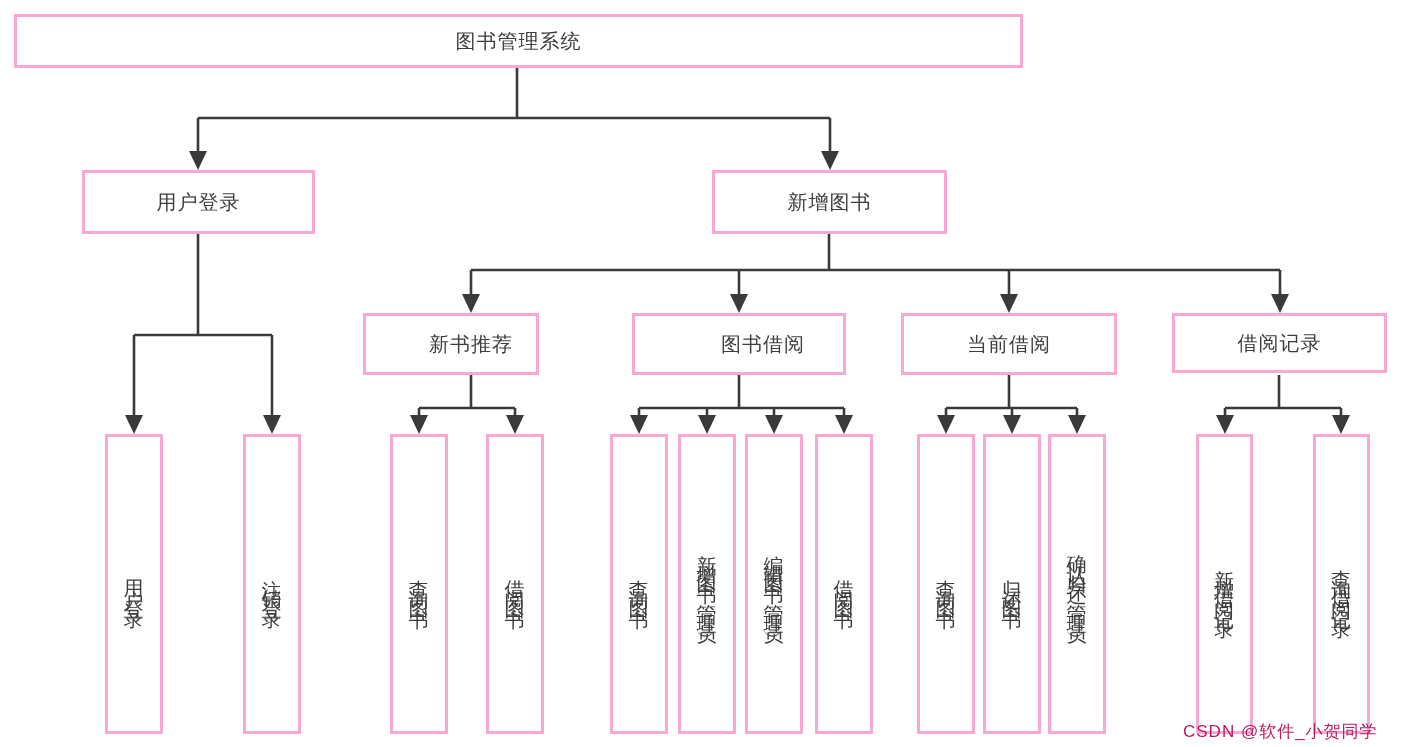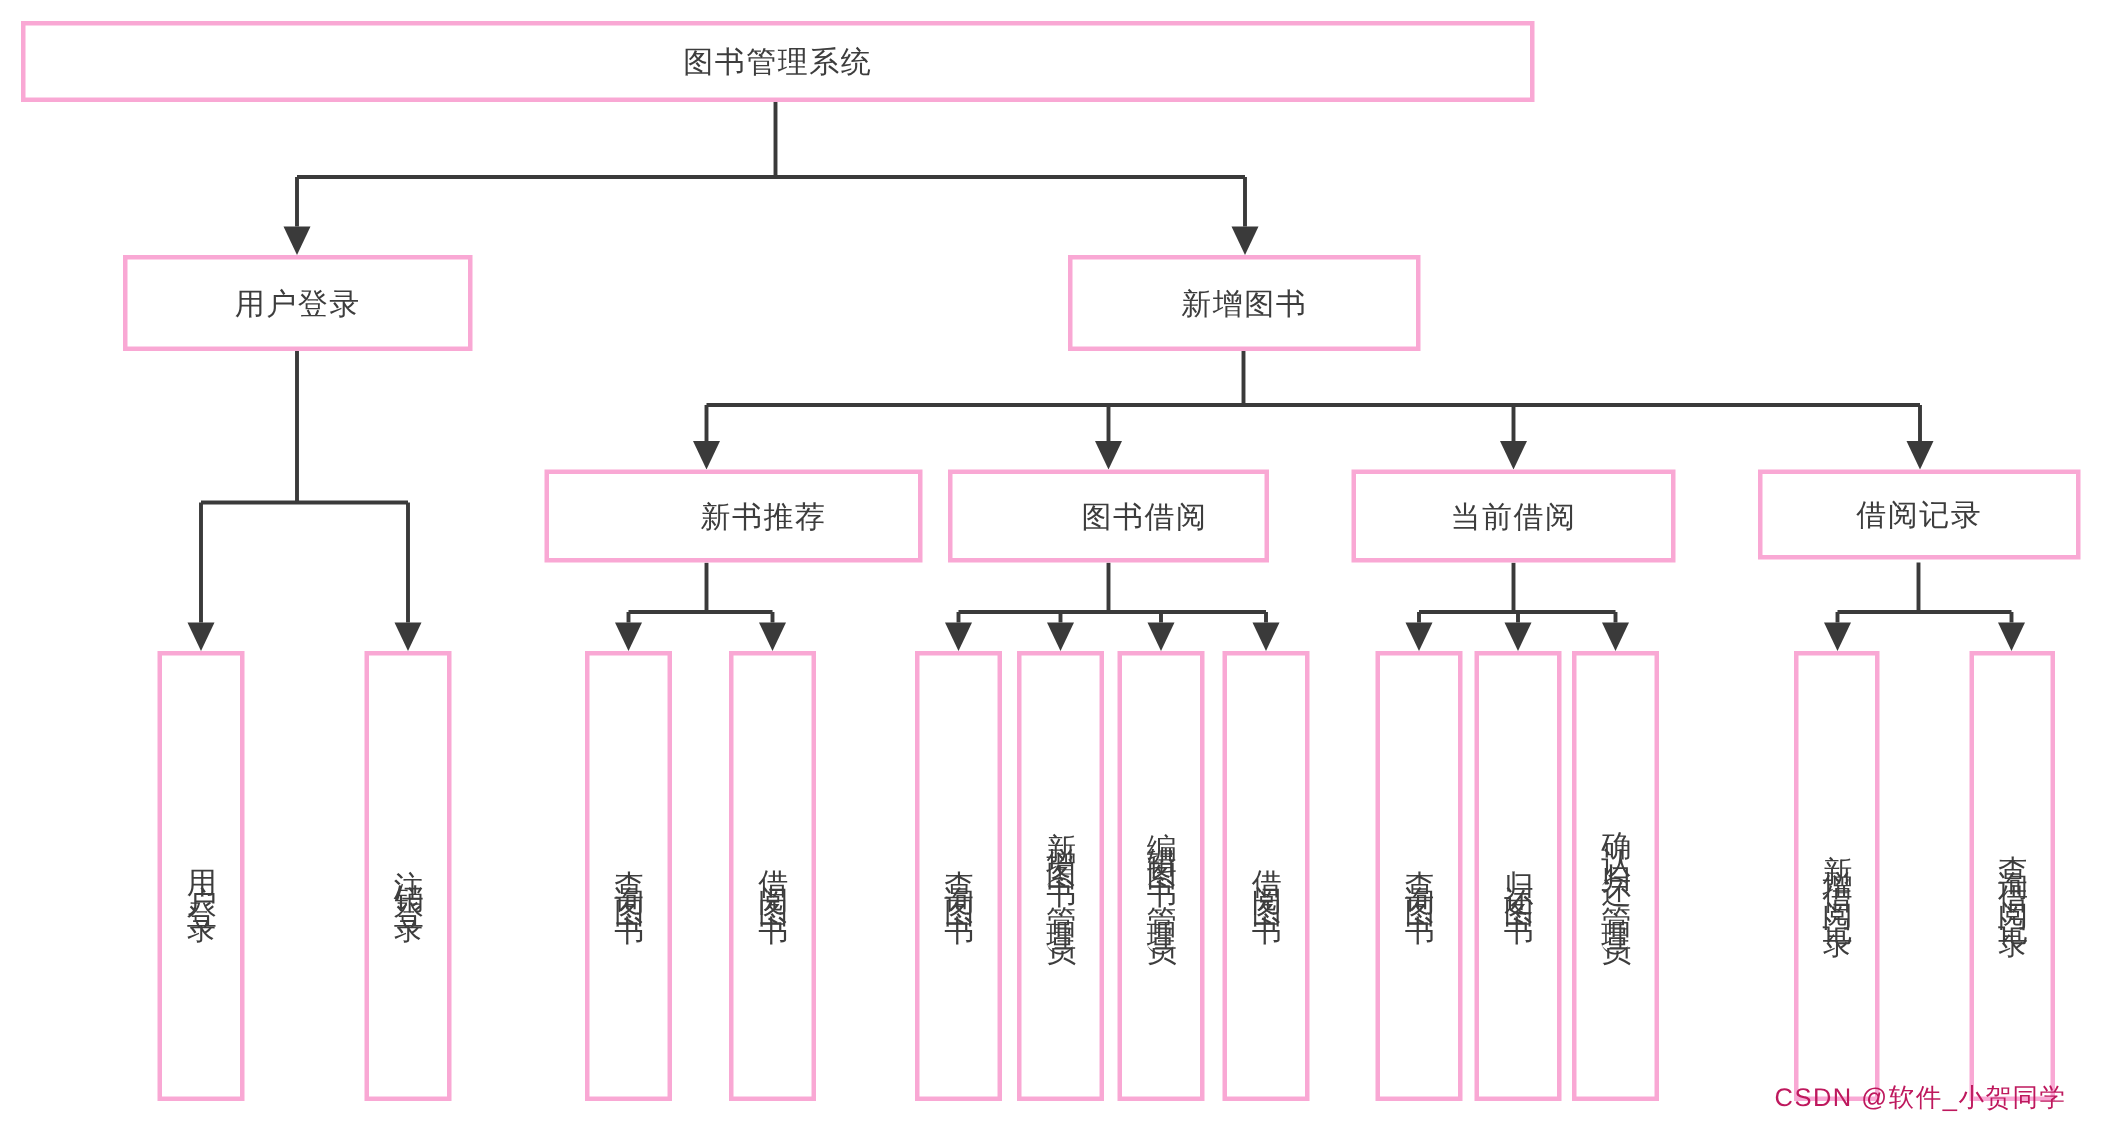--- a/index.html
+++ b/index.html
@@ -20,21 +20,21 @@
     writing-mode:vertical-rl; text-orientation:mixed;
     font-size:20px; line-height:1; letter-spacing:10px;
     white-space:nowrap;
   }
   
   .n-root  { left:14px;  top:14px;  width:1009px; height:54px; }
   
   .n-l2a   { left:82px;  top:170px; width:233px;  height:64px; }
   .n-l2b   { left:712px; top:170px; width:235px;  height:64px; }
   
-  .n-l3a   { left:363px;  top:313px; width:252px; height:62px;padding-left:40px; }
+  .n-l3a   { left:363px;  top:313px; width:176px; height:62px;padding-left:40px; }
   .n-l3b   { left:632px;  top:313px; width:214px; height:62px;padding-left:48px; }
   .n-l3c   { left:901px;  top:313px; width:216px; height:62px; }
   .n-l3d   { left:1172px; top:313px; width:215px; height:60px; }
   
   .vbox    { top:434px; width:58px; height:300px; }
   .n-a1 { left:105px; }  .n-a2 { left:243px; }
   .n-b1 { left:390px; }  .n-b2 { left:486px; }
   .n-c1 { left:610px; }  .n-c2 { left:678px; }
   .n-c3 { left:745px; }  .n-c4 { left:815px; }
   .n-d1 { left:917px; }  .n-d2 { left:983px; }

